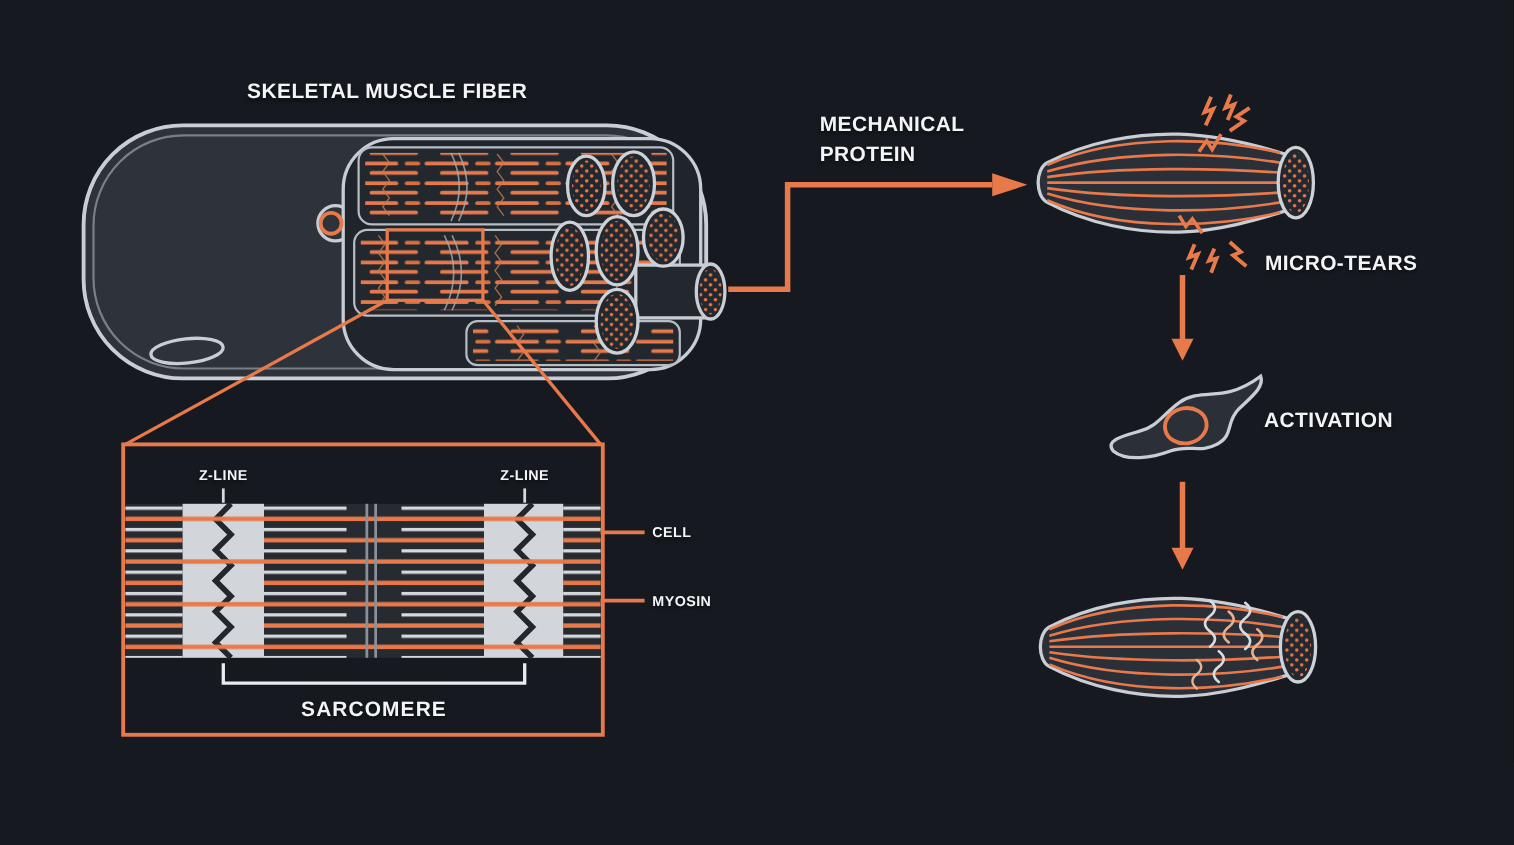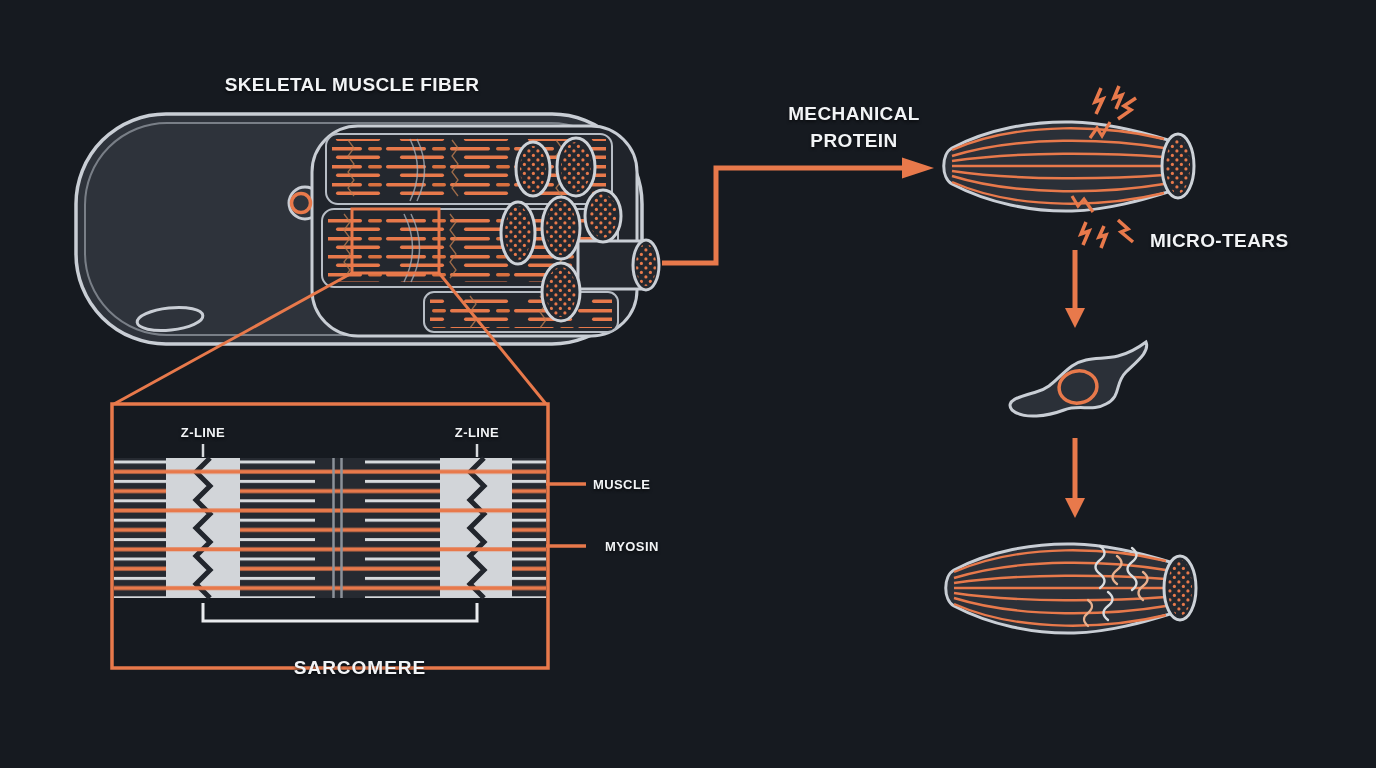--- a/index.html
+++ b/index.html
@@ -12,21 +12,21 @@
   .label{
     position:absolute;
     font-weight:700;
     font-size:19px;
     letter-spacing:.4px;
     color:#f2f4f6;
     text-shadow:0 2px 3px rgba(0,0,0,.55);
     white-space:nowrap;
     line-height:27px;
   }
-  .center{transform:translate(-50%,-50%);text-align:center;}
+  .center{transform:translate(-50%,-50%);text-align:left;}
   .vcenter{transform:translateY(-50%);}
   .small{font-size:13px;}
   .wide{letter-spacing:1px;}
 </style>
 </head>
 <body>
 
 <div id="canvas">
 
 <svg id="art" width="1376" height="768" viewBox="0 0 1376 768">
@@ -239,33 +239,34 @@
       <path d="M1132,548 q9,7 0,14 q-9,7 0,14 q9,7 0,14" stroke="#d9dcdf" stroke-width="2.4"></path>
       <path d="M1108,592 q9,7 0,14 q-9,7 0,14" stroke="#d9dcdf" stroke-width="2.4"></path>
       <path d="M1143,572 q9,7 0,14 q-9,7 0,14" stroke="#e8b08e" stroke-width="2.4"></path>
       <path d="M1088,600 q8,6 0,13 q-8,6 0,13" stroke="#e8b08e" stroke-width="2.2"></path>
     </g>
   </g>
 </svg>
 
   <div class="label center" style="left:352px;top:84px;">SKELETAL MUSCLE FIBER</div>
 
-  <div class="label center" style="left:811px;top:127px;margin-left:43px;">
+  <div class="label center" style="left:811px;top:127px;">
     <div>MECHANICAL</div>
     <div>PROTEIN</div>
   </div>
 
   <div class="label vcenter" style="left:1150px;top:240px;text-align:right;">MICRO-TEARS</div>
 
   <div class="label vcenter" style="left:1149px;top:383px;line-height:28px;">
+    <div>ACTIVATION</div>
   </div>
 
 
   <div class="label center small" style="left:203px;top:432px;">Z-LINE</div>
 
   <div class="label center small" style="left:477px;top:432px;">Z-LINE</div>
 
-  <div class="label vcenter small" style="left:593px;top:484px;">MUSCLE</div>
-
-  <div class="label vcenter small" style="left:593px;top:546px;margin-left:12px;">MYOSIN</div>
-
-  <div class="label center wide" style="left:340px;top:667px;margin-left:20px;">SARCOMERE</div>
+  <div class="label vcenter small" style="left:593px;top:484px;">CELL</div>
+
+  <div class="label vcenter small" style="left:593px;top:546px;">MYOSIN</div>
+
+  <div class="label center wide" style="left:340px;top:645px;">SARCOMERE</div>
 </div>
 
 </body></html>

